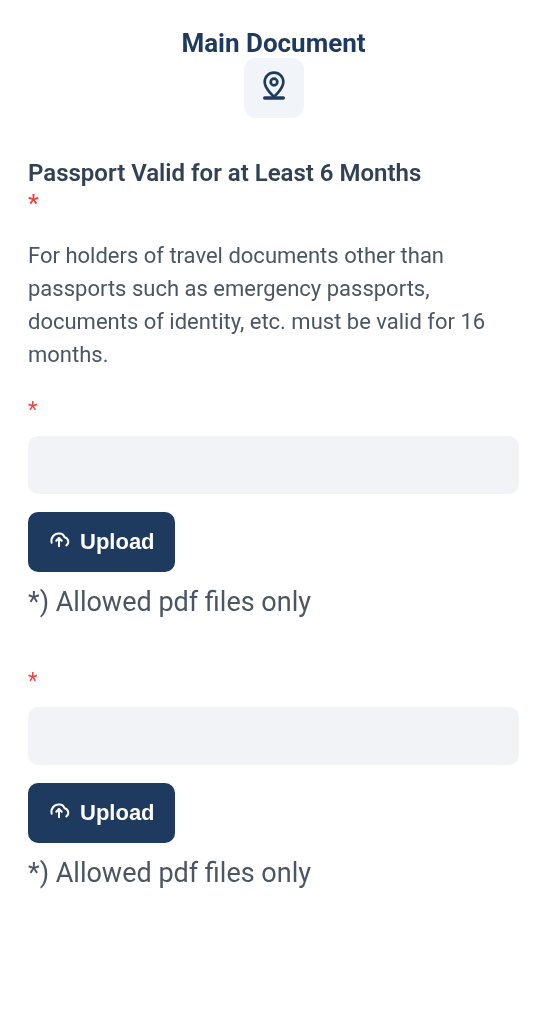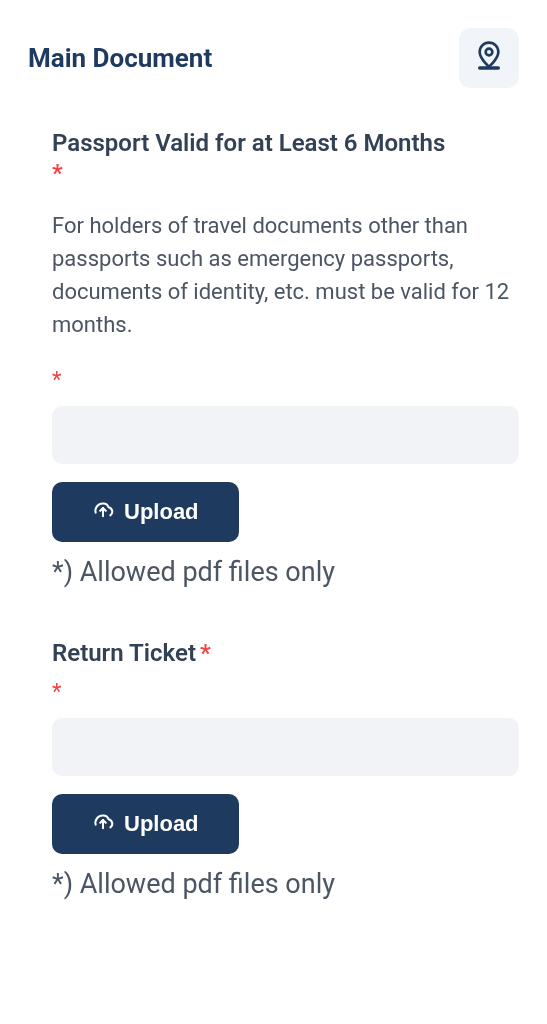--- a/index.html
+++ b/index.html
@@ -12,38 +12,38 @@
       background: #ffffff;
       padding: 28px 28px 40px 28px;
       color: #334155;
       width: 547px;
     }
     .header-row {
       display: flex;
       align-items: center;
       justify-content: space-between;
       margin-bottom: 40px;
+      flex-direction: column;
     }
     .main-title {
       color: #1e3a5f;
       font-size: 26px;
       font-weight: 700;
     }
     .icon-box {
       background: #f1f5f9;
       width: 60px;
       height: 60px;
       border-radius: 12px;
       display: flex;
       align-items: center;
       justify-content: center;
     }
     .section {
       margin-bottom: 50px;
-      margin-left: 24px;
     }
     .section-title {
       color: #334155;
       font-size: 24px;
       font-weight: 600;
       line-height: 1.3;
     }
     .section-title-row {
       margin-bottom: 22px;
     }
@@ -83,21 +83,21 @@
       background: #f1f3f6;
       border-radius: 10px;
       height: 58px;
       margin-bottom: 18px;
     }
     .upload-btn {
       background: #1e3a5f;
       color: #ffffff;
       border: none;
       border-radius: 10px;
-      padding: 16px 40px;
+      padding: 16px 20px;
       font-size: 22px;
       font-weight: 700;
       display: inline-flex;
       align-items: center;
       gap: 10px;
       cursor: pointer;
       margin-bottom: 14px;
     }
     .hint {
       color: #4b5563;
@@ -122,43 +122,39 @@
     </span>
   </div>
 </div>
 
 <div class="section">
   <div class="section-title-row">
     <span class="section-title">Passport Valid for at Least 6 Months</span>
     <br>
     <span class="required">*</span>
   </div>
-  <p class="description">For holders of travel documents other than passports such as emergency passports, documents of identity, etc. must be valid for 12 months.</p>
+  <p class="description">For holders of travel documents other than passports such as emergency passports, documents of identity, etc. must be valid for 16 months.</p>
   <div class="annotation-row">
     <span class="annotation-asterisk">*</span>
   </div>
   <div class="file-input"></div>
   <button class="upload-btn">
     <span>
       <svg width="22" height="22" viewBox="0 0 24 24" fill="none" stroke="#ffffff" stroke-width="2.2" stroke-linecap="round" stroke-linejoin="round">
         <path d="M4 16 a8 8 0 0 1 8-10 a6 6 0 0 1 6 4 a5 5 0 0 1 2 9"></path>
         <path d="M12 20 V11"></path>
         <path d="M9 14 l3-3 3 3"></path>
       </svg>
     </span>
     <span>Upload</span>
   </button>
   <p class="hint">*) Allowed pdf files only</p>
 </div>
 
 <div class="section">
-  <div class="return-title-row">
-    <span class="section-title">Return Ticket</span>
-    <span class="required">*</span>
-  </div>
   <div class="annotation-row">
     <span class="annotation-asterisk">*</span>
   </div>
   <div class="file-input"></div>
   <button class="upload-btn">
     <span>
       <svg width="22" height="22" viewBox="0 0 24 24" fill="none" stroke="#ffffff" stroke-width="2.2" stroke-linecap="round" stroke-linejoin="round">
         <path d="M4 16 a8 8 0 0 1 8-10 a6 6 0 0 1 6 4 a5 5 0 0 1 2 9"></path>
         <path d="M12 20 V11"></path>
         <path d="M9 14 l3-3 3 3"></path>

